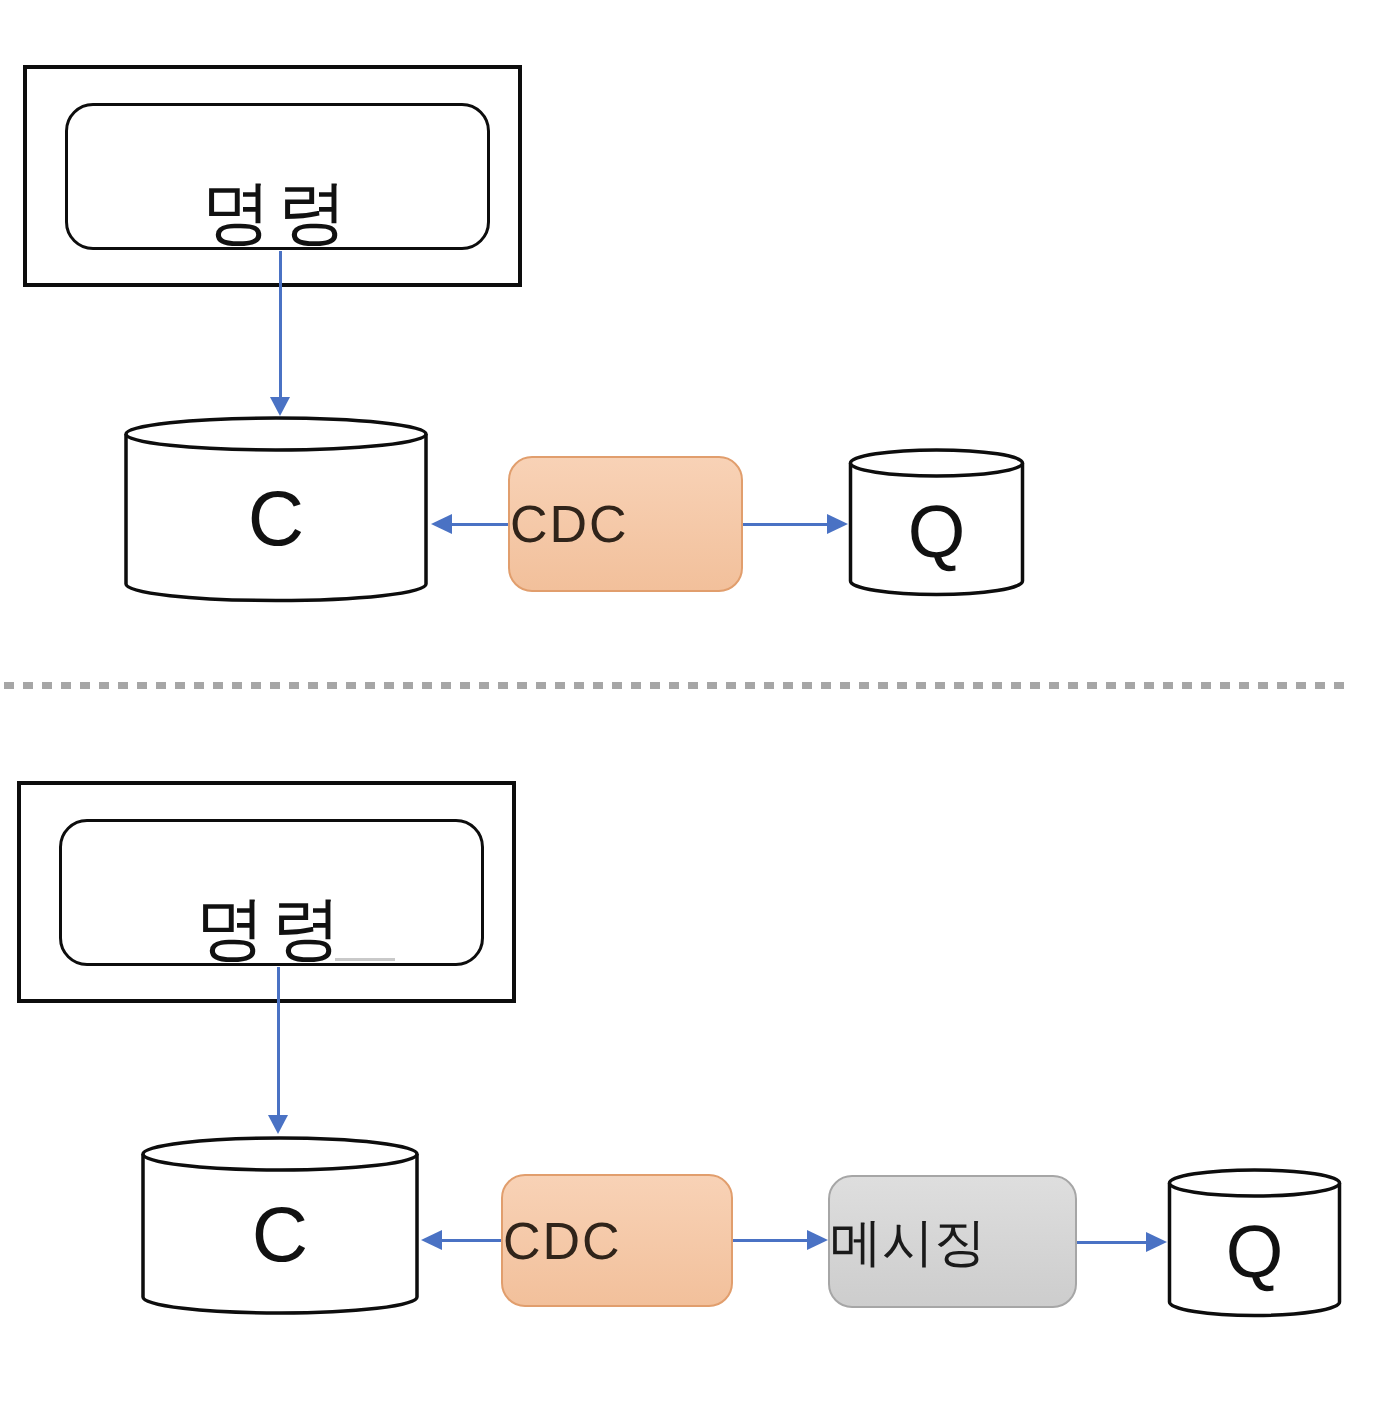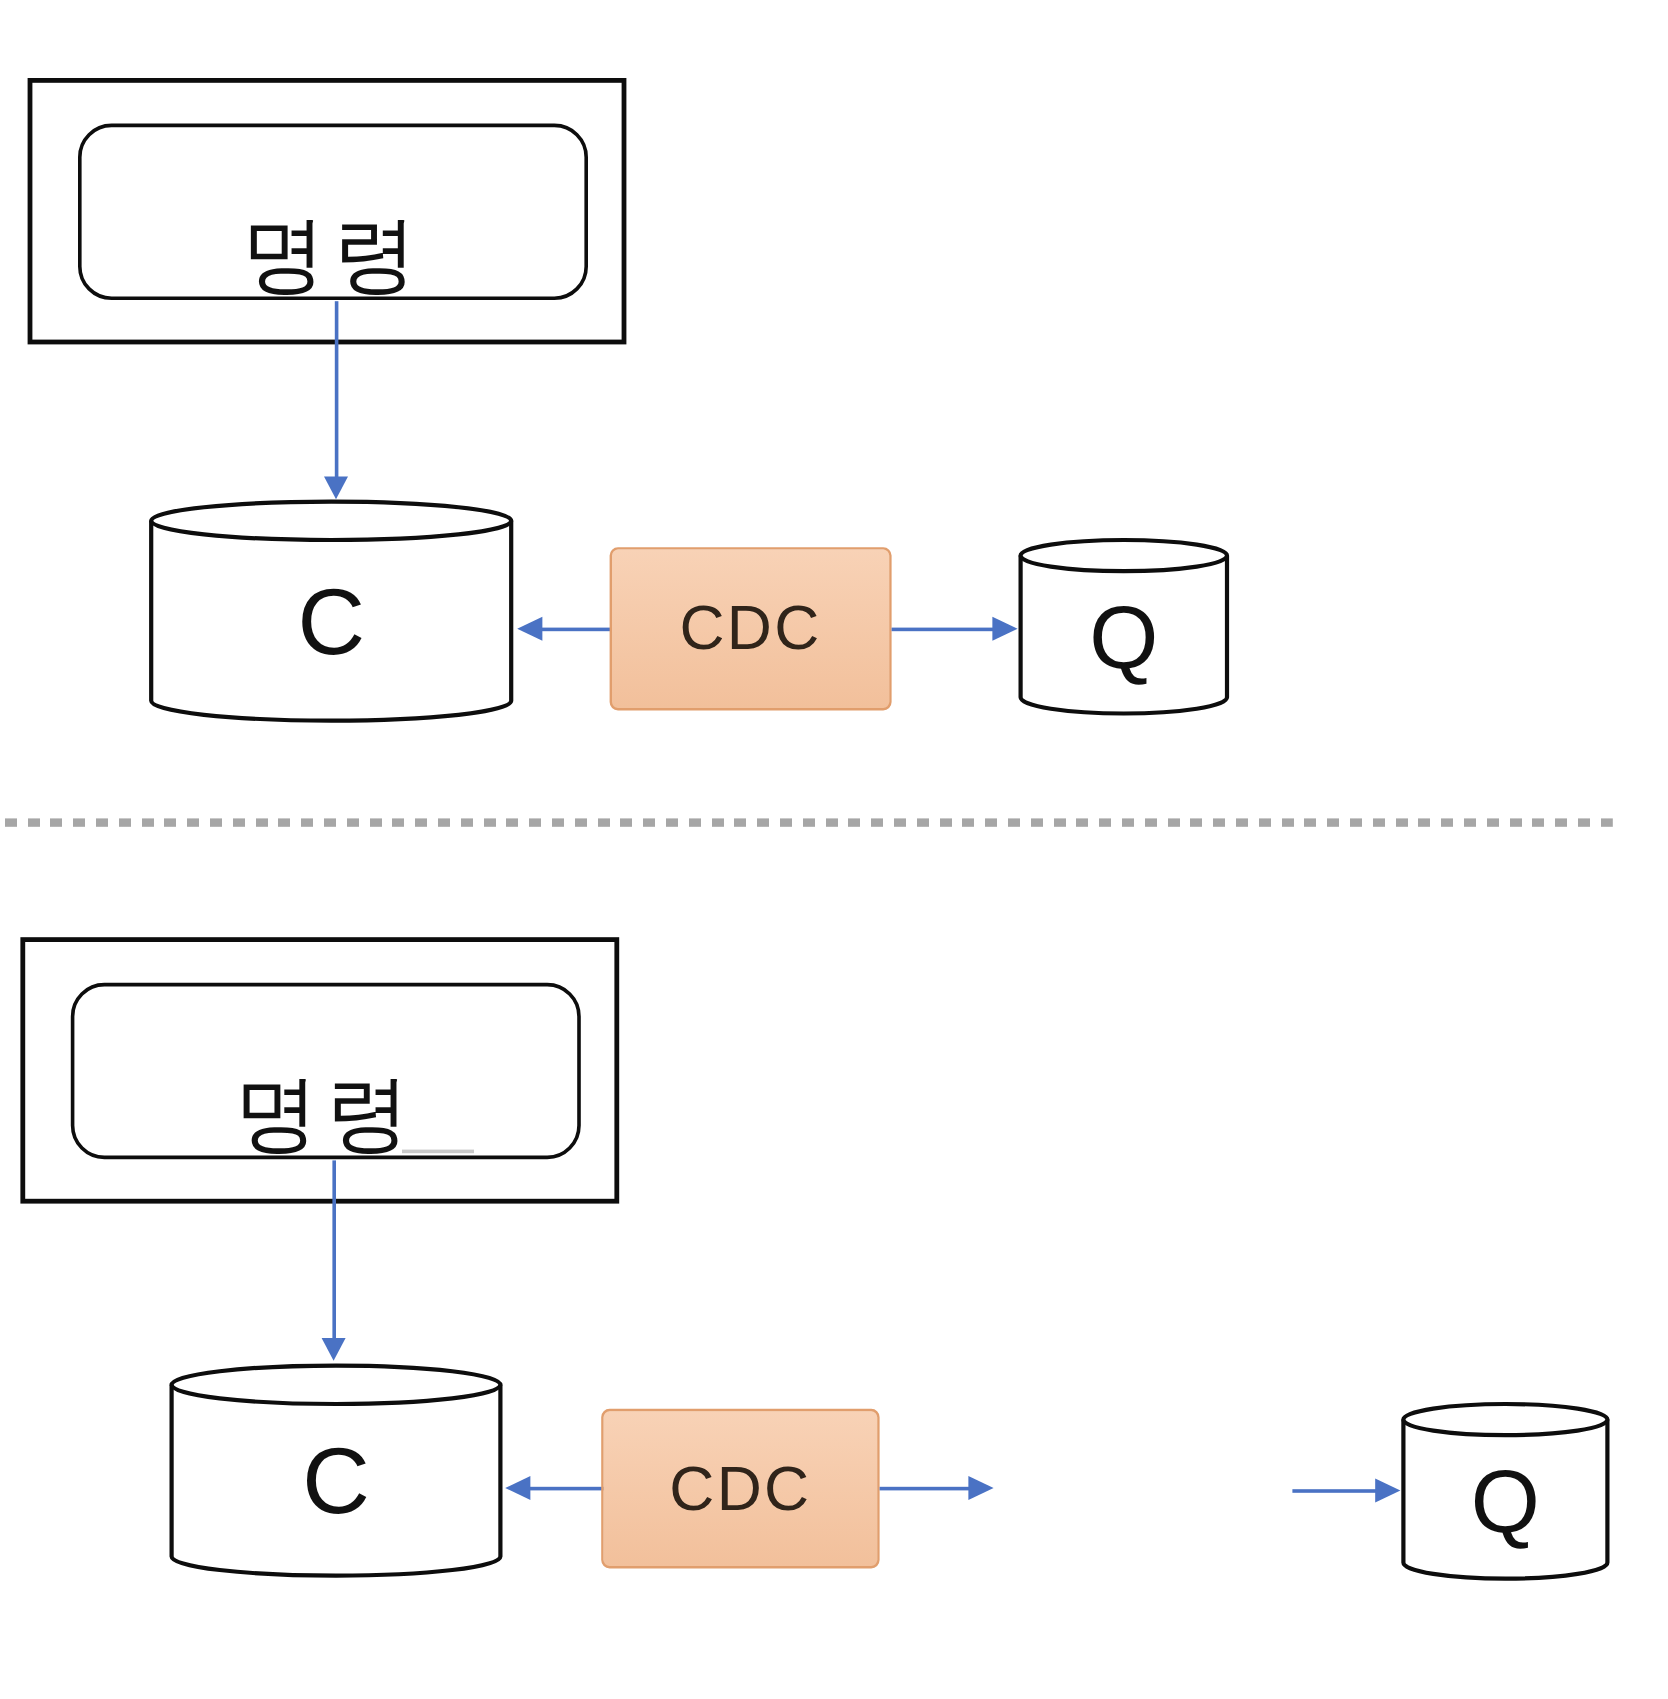--- a/index.html
+++ b/index.html
@@ -27,23 +27,23 @@
     display:flex;align-items:flex-end;justify-content:center;
   }
   .cmd-text{
     font-size:70px;line-height:1;color:#111111;
     letter-spacing:6px;font-weight:500;
   }
 
   
   .proc-box{
     position:absolute;
-    border-radius:7px;
+    border-radius:24px;
     box-sizing:border-box;
-    display:flex;align-items:center;justify-content:center;
+    display:flex;align-items:center;
   }
   .cdc-box{
     background:linear-gradient(180deg,var(--cdc-fill-light,#f8d2b6) 0%,var(--cdc-fill,#f2c09b) 100%);
     border:2px solid var(--cdc-border,#e19e6d);
   }
   .cdc-text{
     font-size:52px;line-height:1;color:#30241a;letter-spacing:2px;
   }
   .msg-box{
     background:linear-gradient(180deg,var(--messaging-fill-light,#dedede) 0%,var(--messaging-fill,#cdcdcd) 100%);
@@ -143,20 +143,23 @@
   <div class="h-line" style="left:441px;top:1239px;width:62px;"></div>
   <div class="head head-left" style="left:421px;top:1230px;"></div>
 
   <div class="proc-box cdc-box" style="left:501px;top:1174px;width:232px;height:133px;">
     <span class="cdc-text">CDC</span>
   </div>
 
   <div class="h-line" style="left:733px;top:1239px;width:75px;"></div>
   <div class="head head-right" style="left:807px;top:1230px;"></div>
 
+  <div class="proc-box msg-box" style="left:828px;top:1175px;width:249px;height:133px;">
+    <span class="msg-text">메시징</span>
+  </div>
 
   <div class="h-line" style="left:1077px;top:1241px;width:70px;"></div>
   <div class="head head-right" style="left:1146px;top:1232px;"></div>
 
   <svg class="cyl" style="left:1167px;top:1168px;" width="175" height="150" viewBox="0 0 175 150">
     <path d="M2.5,15 L2.5,134 A85,13.5 0 0 0 172.5,134 L172.5,15"></path>
     <ellipse cx="87.5" cy="15" rx="85" ry="13"></ellipse>
   </svg>
   <div class="cyl-label" style="left:1167px;top:1168px;width:175px;height:150px;font-size:74px;">Q</div>
 

